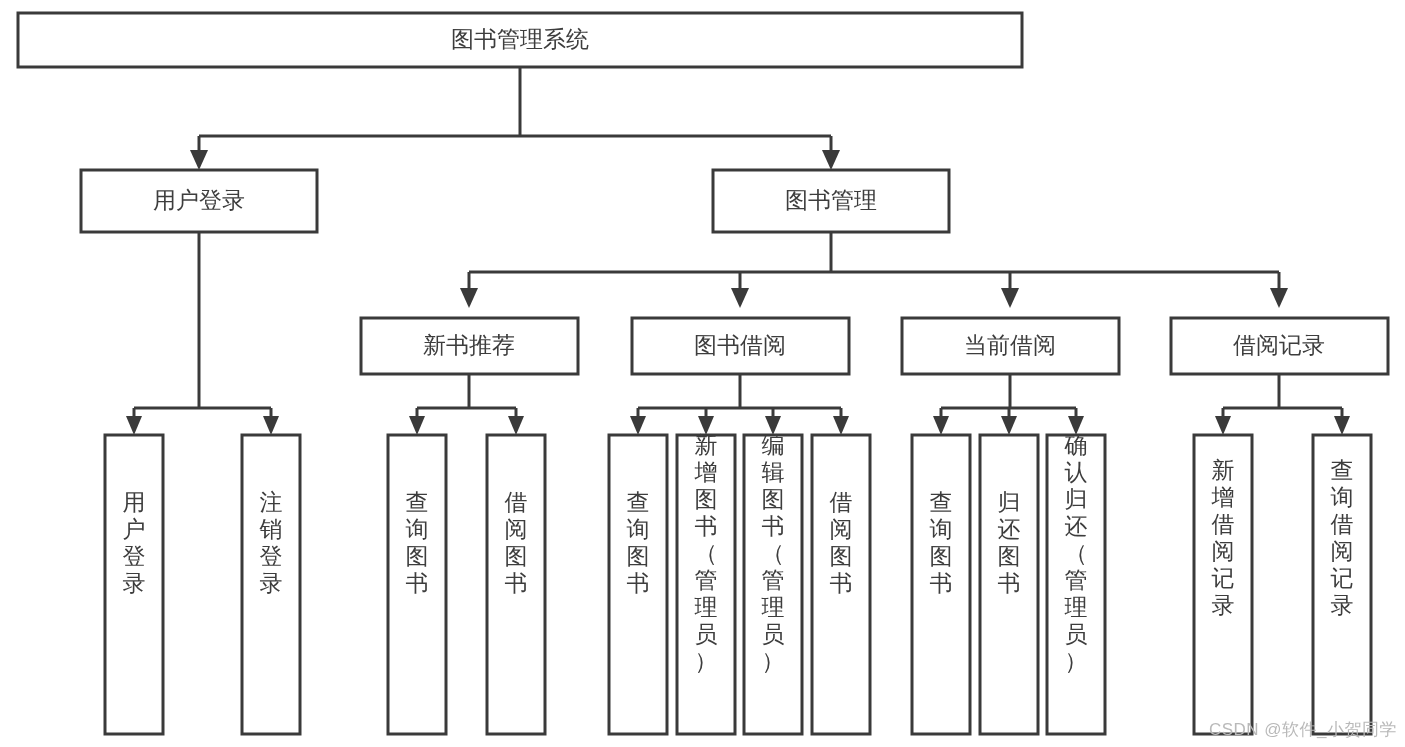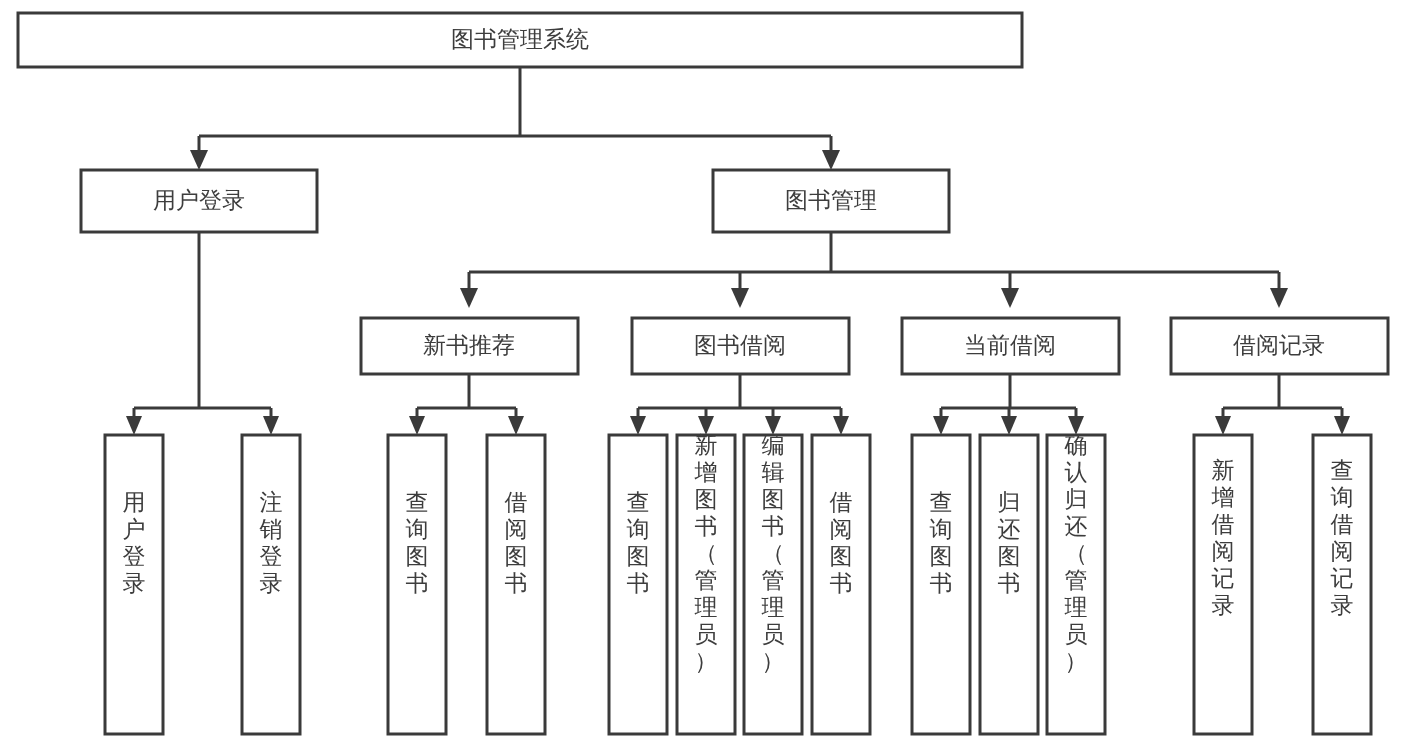--- a/index.html
+++ b/index.html
@@ -231,13 +231,14 @@
       <rect class="node-rect" x="1194" y="435" width="58" height="299"></rect>
       <text class="node-label-vert" x="1223" y="478"><tspan x="1223" dy="0">新</tspan><tspan x="1223" dy="27">增</tspan><tspan x="1223" dy="27">借</tspan><tspan x="1223" dy="27">阅</tspan><tspan x="1223" dy="27">记</tspan><tspan x="1223" dy="27">录</tspan></text>
     </g>
     <g>
       <rect class="node-rect" x="1313" y="435" width="58" height="299"></rect>
       <text class="node-label-vert" x="1342" y="478"><tspan x="1342" dy="0">查</tspan><tspan x="1342" dy="27">询</tspan><tspan x="1342" dy="27">借</tspan><tspan x="1342" dy="27">阅</tspan><tspan x="1342" dy="27">记</tspan><tspan x="1342" dy="27">录</tspan></text>
     </g>
 
   </svg>
 
+  <div class="watermark">CSDN @软件_小贺同学</div>
 </div>
 
 </body></html>

